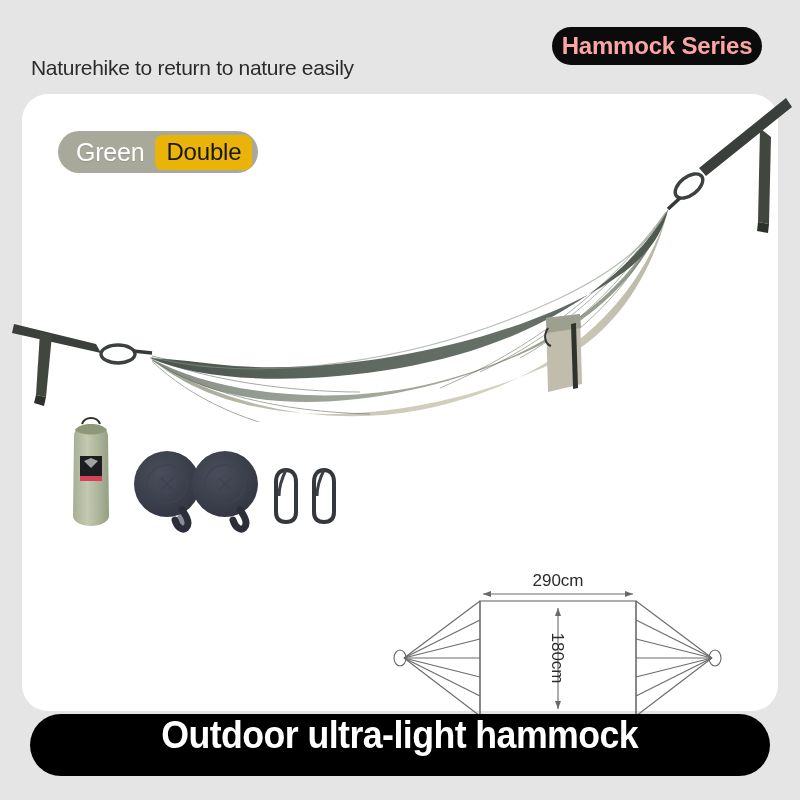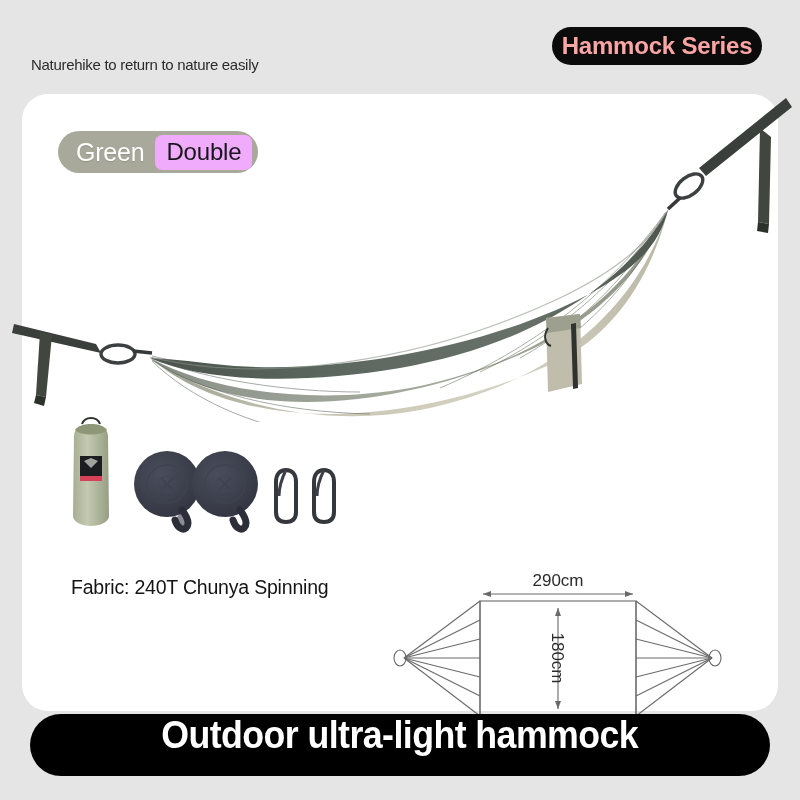--- a/index.html
+++ b/index.html
@@ -34,21 +34,21 @@
   #series-badge .label {
     color: #fca5a5;
     font-size: 24px;
     font-weight: bold;
     letter-spacing: -0.2px;
     white-space: nowrap;
   }
   #tagline {
     position: absolute;
     left: 31px; top: 56px;
-    font-size: 15px;
+    font-size: 21px;
     color: #2b2b2b;
     letter-spacing: -0.3px;
     white-space: nowrap;
   }
 
   
   #product-card {
     position: absolute;
     left: 22px; top: 94px;
     width: 756px; height: 617px;
@@ -71,21 +71,21 @@
   }
   #variant-badge .variant-color {
     color: #ffffff;
     font-size: 25px;
     font-weight: normal;
     padding: 0 11px 0 18px;
     letter-spacing: -0.2px;
     text-shadow: 0 1px 1px rgba(120,120,110,0.45);
   }
   #variant-badge .variant-size {
-    background: #f0abfc;
+    background: #eab308;
     color: #17171a;
     font-size: 24px;
     border-radius: 7px;
     padding: 3px 11px 4px 11px;
     letter-spacing: -0.2px;
   }
 
   
   #hammock-illustration {
     position: absolute;
@@ -287,21 +287,20 @@
 
     <g>
       <path d="M252,74 C252,66 256,62 262,62 C268,62 272,66 272,74
                L272,104 C272,111 268,114 262,114 C256,114 252,111 252,104 Z" fill="none" stroke="#34373c" stroke-width="4"></path>
       <path d="M262,62 C258,70 255,78 255,88" stroke="#3c4046" stroke-width="3" fill="none"></path>
     </g>
   </svg>
 </div>
 
 <div id="spec-list">
-  <div class="spec-line">Fabric: 240T Chunya Spinning</div>
 </div>
 
 <div id="dimension-diagram">
   <svg width="360" height="160" viewBox="0 0 360 160">
     <g stroke="#6a6a6a" stroke-width="1.1" fill="none">
 
       <rect x="88" y="31" width="156" height="115"></rect>
 
       <line x1="88" y1="31" x2="88" y2="146"></line>
       <line x1="244" y1="31" x2="244" y2="146"></line>

